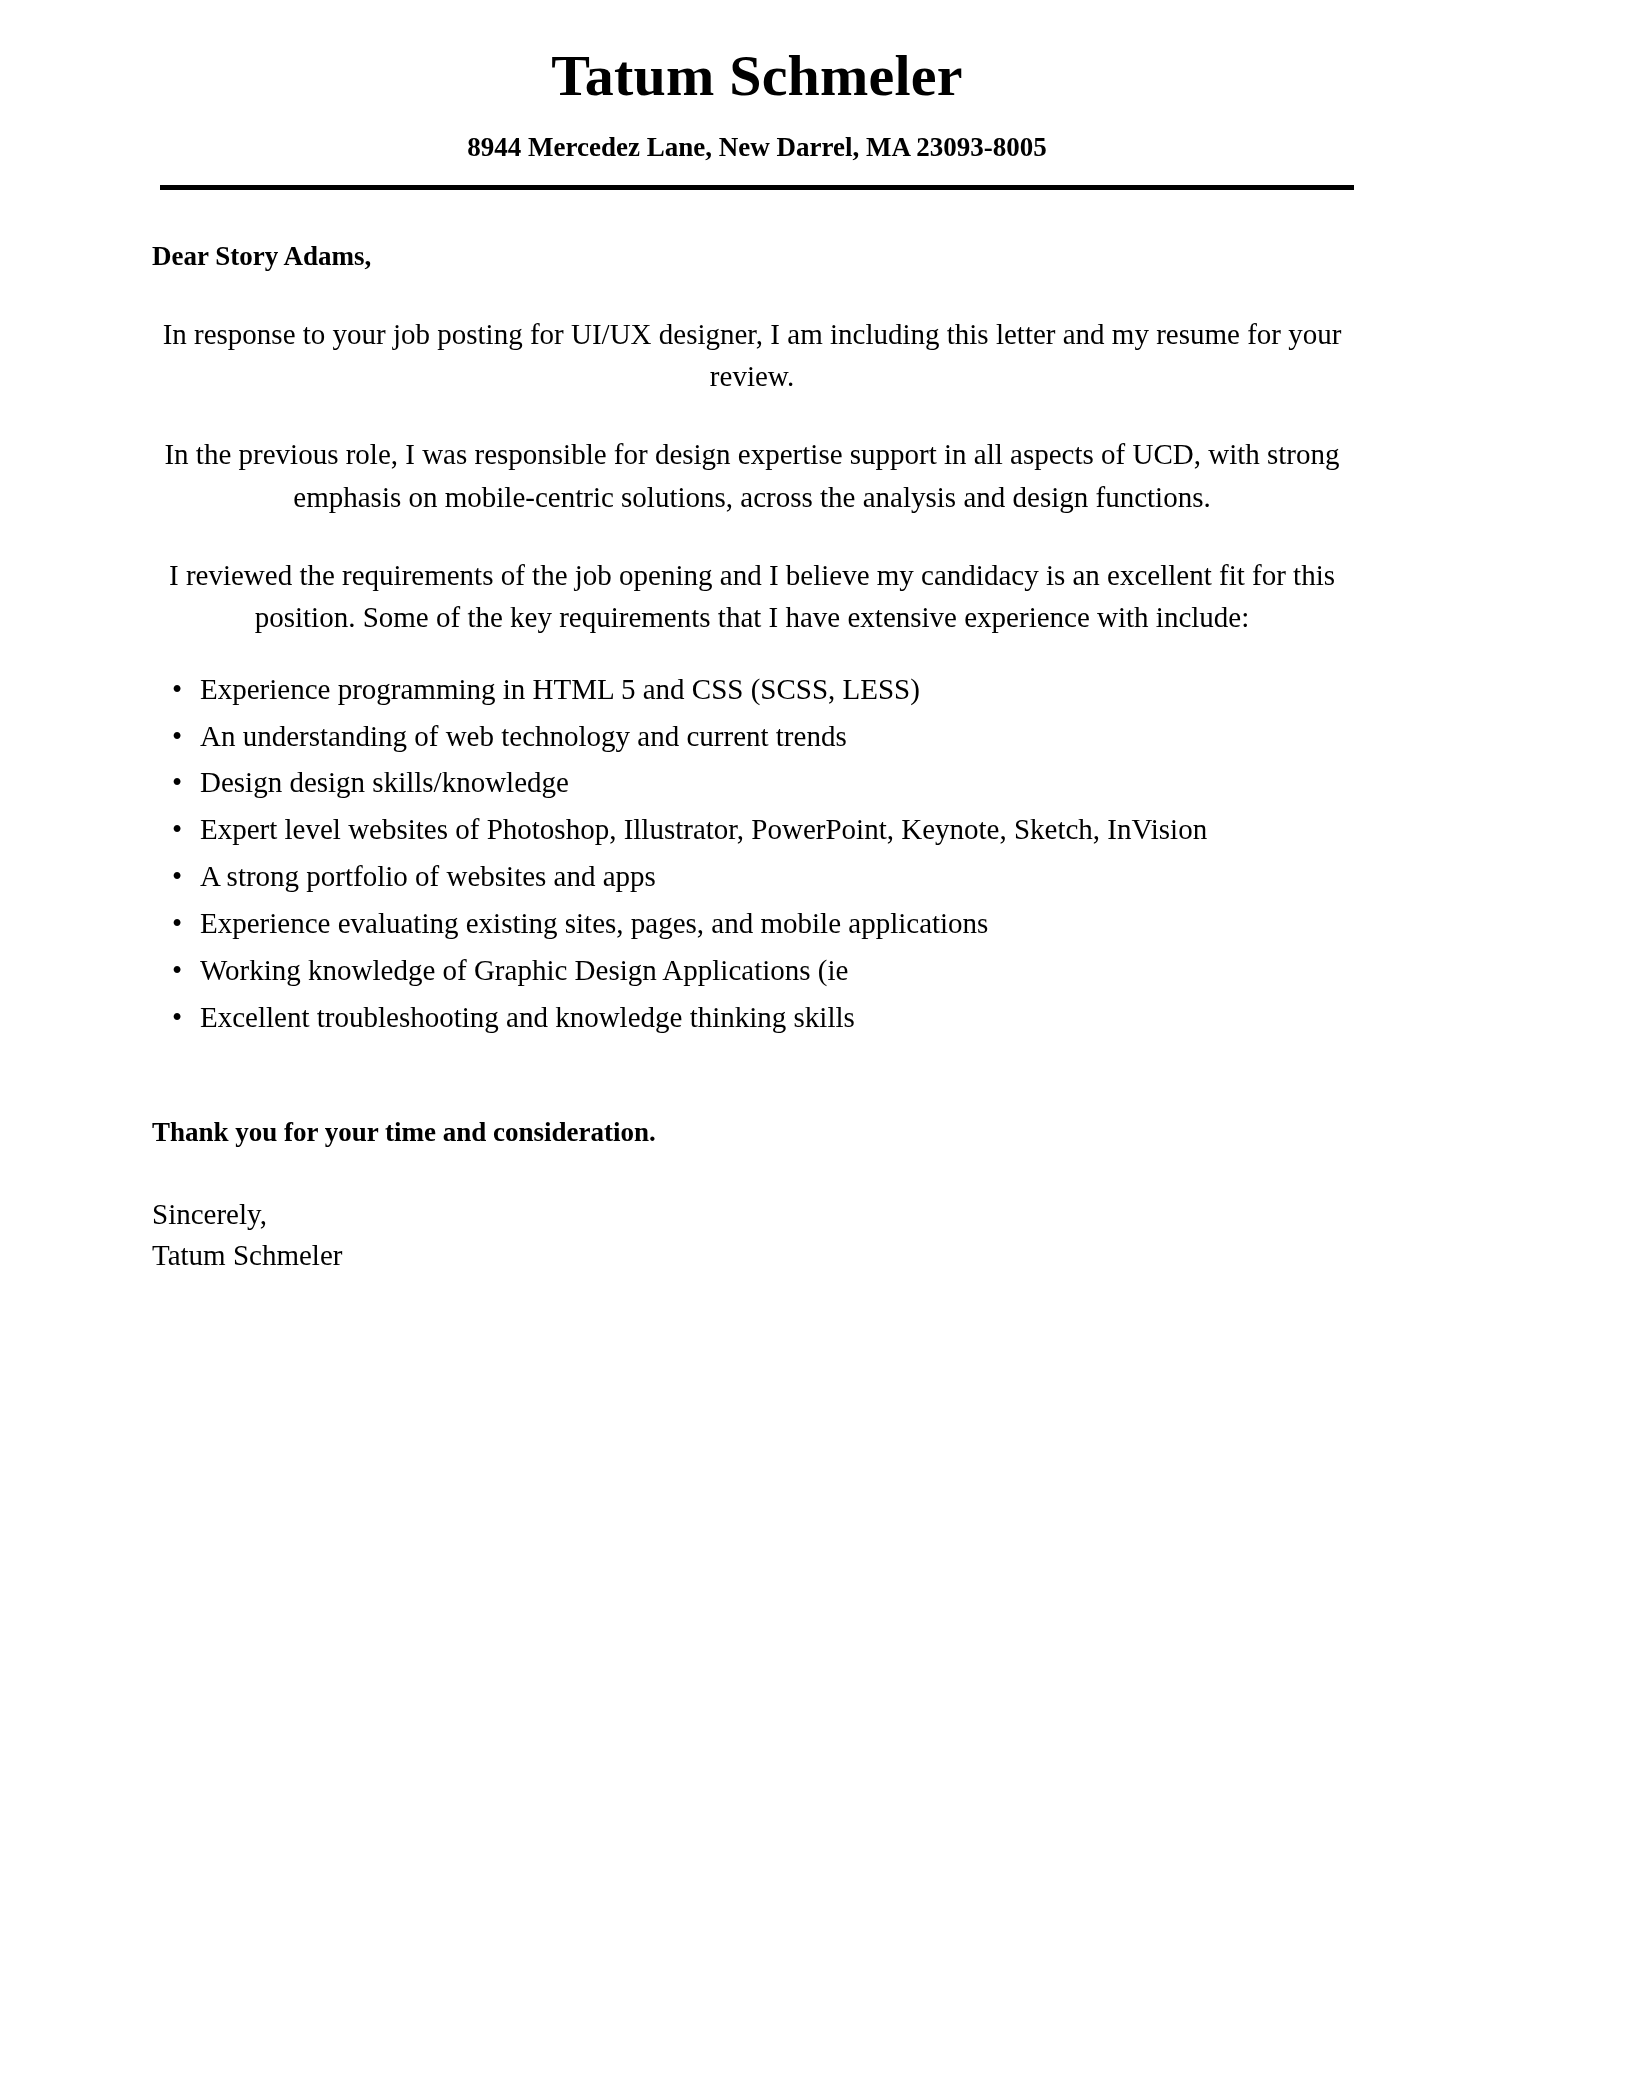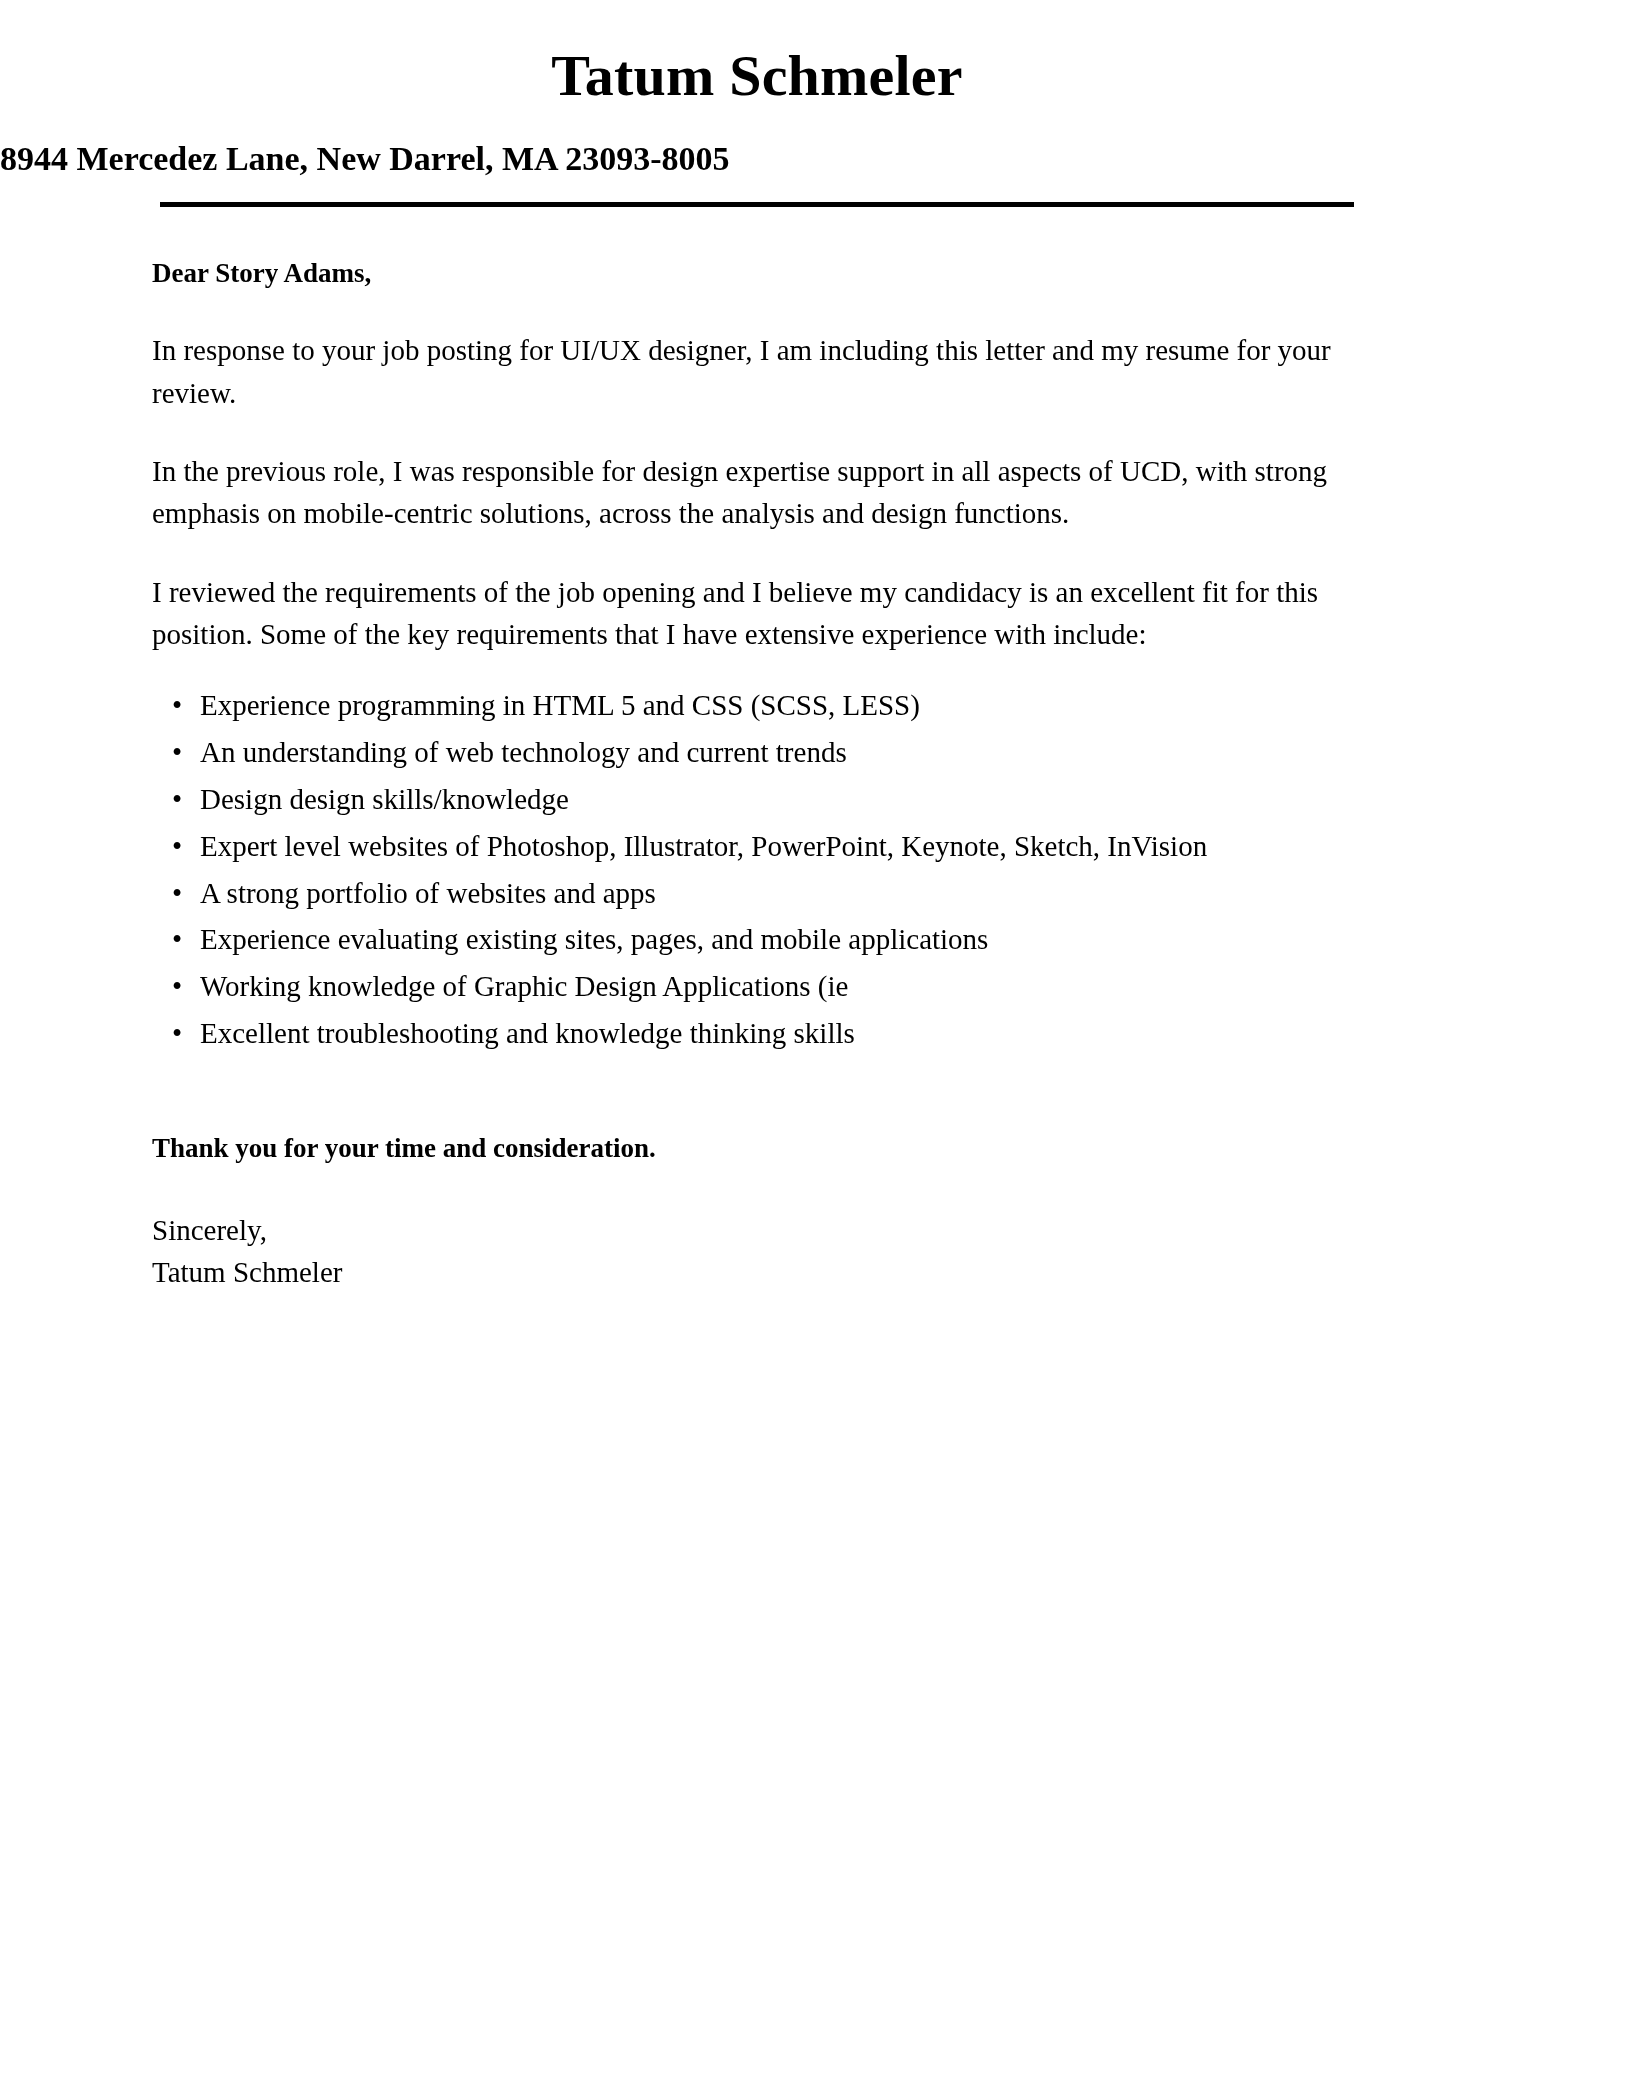--- a/index.html
+++ b/index.html
@@ -31,25 +31,25 @@
   }
   .name-title {
     text-align: center;
     font-size: 58px;
     font-weight: bold;
     line-height: 1.12;
     letter-spacing: 0.2px;
     margin: 0;
   }
   .address-line {
-    text-align: left;
-    font-size: 34px;
+    text-align: center;
+    font-size: 27px;
     font-weight: bold;
     line-height: 1.2;
-    margin: 30px 0 0 0;
+    margin: 22px 0 0 0;
   }
   .rule {
     margin: 22px 160px 0 160px;
     border: 0;
     border-top: 5px solid #000000;
     height: 0;
     font-size: 0;
     line-height: 0;
   }
 
@@ -64,21 +64,21 @@
     font-size: 27px;
     font-weight: bold;
     line-height: 1.35;
     margin: 0 0 38px 0;
   }
 
   .para {
     font-size: 29px;
     line-height: 1.46;
     margin: 0 0 36px 0;
-    text-align: left;
+    text-align: center;
   }
 
   .bullets {
     list-style: none;
     margin: 4px 0 0 0;
     padding: 0;
   }
   .bullets li {
     position: relative;
     font-size: 29px;

